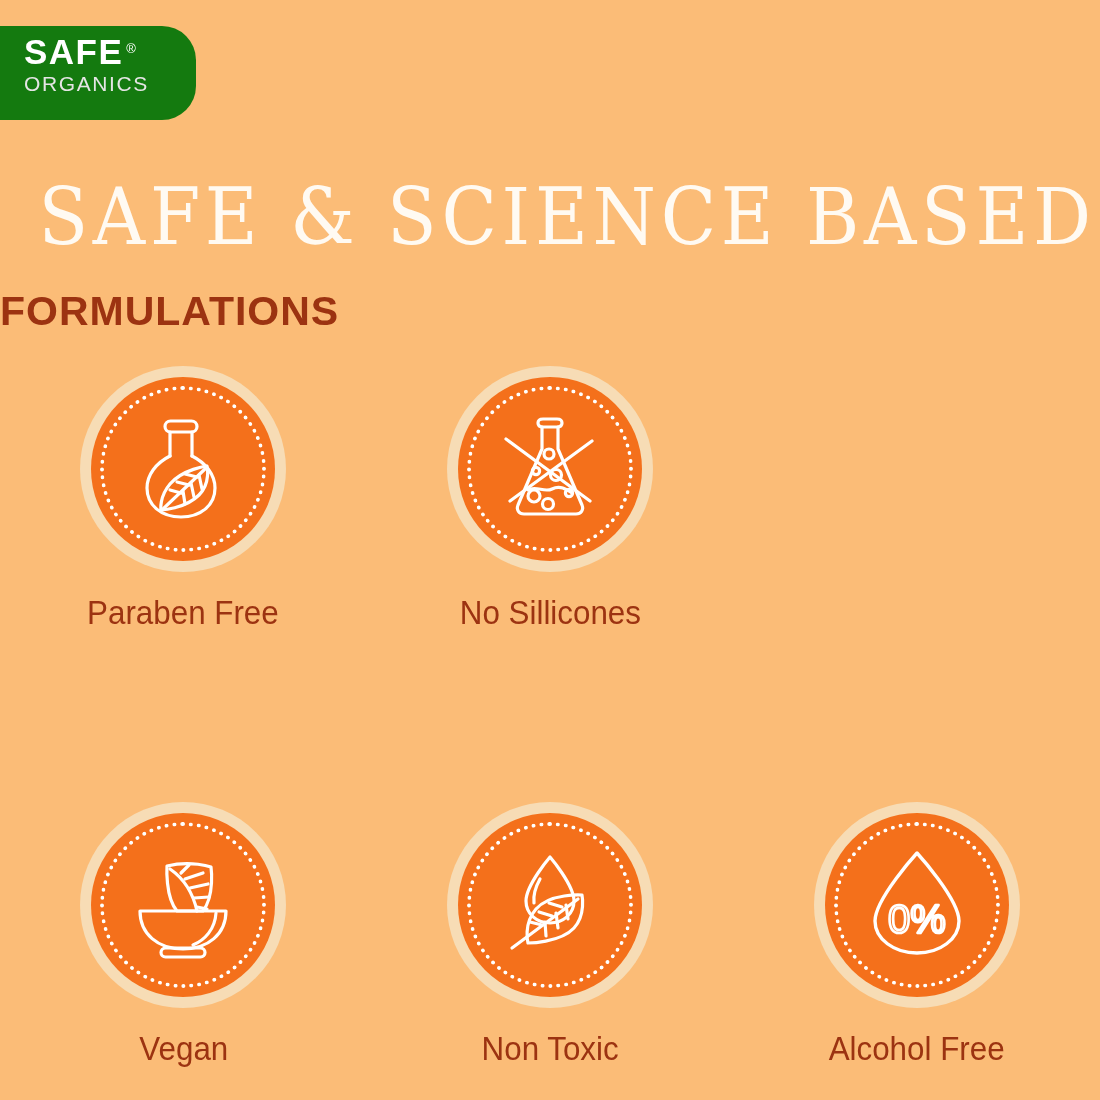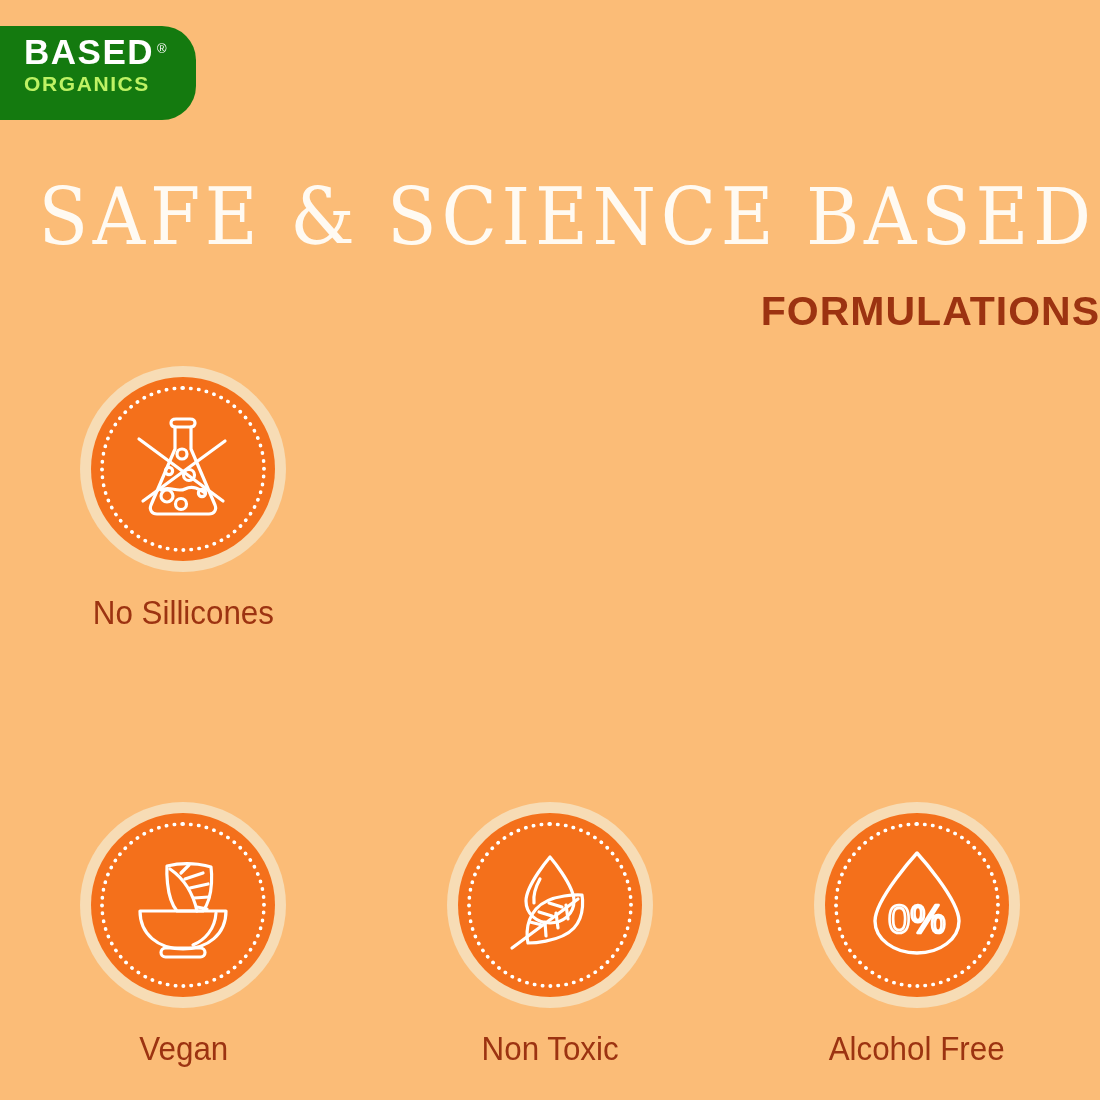--- a/index.html
+++ b/index.html
@@ -22,39 +22,39 @@
   }
   .logo-line1{
     color:#ffffff;font-size:35px;font-weight:bold;letter-spacing:1.5px;
     line-height:36px;position:relative;display:inline-block;
     font-family:"Liberation Sans", sans-serif;
   }
   .logo-reg{
     position:absolute;top:-3px;right:-14px;font-size:13px;font-weight:normal;
   }
   .logo-line2{
-    color:#bef264;font-size:21px;font-weight:bold;letter-spacing:1.6px;
+    color:#e5e5e5;font-size:21px;font-weight:normal;letter-spacing:1.6px;
     line-height:26px;margin-top:1px;
     font-family:"Liberation Sans", sans-serif;
   }
 
   
   .headline{
     position:absolute;left:0;top:176px;width:1100px;text-align:center;
     color:#fffaf2;
     font-family:"DejaVu Serif", serif;
     font-size:78px;
     font-weight:400;
     letter-spacing:5px;
     line-height:82px;
     transform:scaleX(0.93);
     white-space:nowrap;
   }
   .subheadline{
-    position:absolute;left:0;top:288px;width:1100px;text-align:right;
+    position:absolute;left:0;top:288px;width:1100px;text-align:left;
     color:#9c3311;
     font-family:"Liberation Sans", sans-serif;
     font-size:41px;font-weight:bold;letter-spacing:1px;
   }
 
   
   .grid{position:absolute;left:0;top:366px;width:1100px;}
   .row{display:flex;width:1100px;}
   .row-2{margin-top:168px;}
   .cell{width:366.66px;display:flex;flex-direction:column;align-items:center;}
@@ -92,32 +92,50 @@
     white-space:pre-line;
   }
 </style>
 </head>
 <body>
 
 <div id="stage">
 
   <div class="logo-badge">
     <div class="logo-line1">
-      <span>BASED</span><span class="logo-reg">®</span>
+      <span>SAFE</span><span class="logo-reg">®</span>
     </div>
     <div class="logo-line2">ORGANICS</div>
   </div>
 
   <div class="headline">SAFE &amp; SCIENCE BASED</div>
   <div class="subheadline">FORMULATIONS</div>
 
   <div class="grid">
 
     <div class="row">
 
+      <div class="cell">
+        <div class="badge">
+          <div class="badge-inner">
+            <div class="dotted-ring"></div>
+            <span class="glyph">
+              <svg viewBox="0 0 120 120" fill="none" stroke="#ffffff" stroke-width="3.2" stroke-linecap="round" stroke-linejoin="round">
+                <rect x="42" y="12" width="32" height="11" rx="5.5"></rect>
+                <path d="M47 23 L47 47 M69 23 L69 47"></path>
+                <path d="M47 47 C33 54 24 66 24 79 C24 96 38 108 58 108 C78 108 92 96 92 79 C92 66 83 54 69 47"></path>
+                <path d="M84 57 C84 57 60 60 47 75 C36 88 38 101 38 101 C38 101 62 100 76 86 C88 74 84 57 84 57 Z"></path>
+                <path d="M82 60 L40 100"></path>
+                <path d="M76 66 L79 80 M68 74 L71 88 M60 82 L62 95 M74 68 L62 65 M66 76 L54 73 M58 84 L47 81"></path>
+              </svg>
+            </span>
+          </div>
+        </div>
+        <div class="caption">Paraben Free</div>
+      </div>
 
       <div class="cell">
         <div class="badge">
           <div class="badge-inner">
             <div class="dotted-ring"></div>
             <span class="glyph">
               <svg viewBox="0 0 120 120" fill="none" stroke="#ffffff" stroke-width="3.2" stroke-linecap="round" stroke-linejoin="round">
                 <path d="M48 14 C48 11 50 10 53 10 L67 10 C70 10 72 11 72 14 C72 17 70 18 67 18 L53 18 C50 18 48 17 48 14 Z"></path>
                 <path d="M52 18 L52 40 L28 96 C26 101 29 105 34 105 L86 105 C91 105 94 101 92 96 L68 40 L68 18"></path>
                 <path d="M38 81 C46 76 54 84 62 80 C70 76 76 80 82 84"></path>

